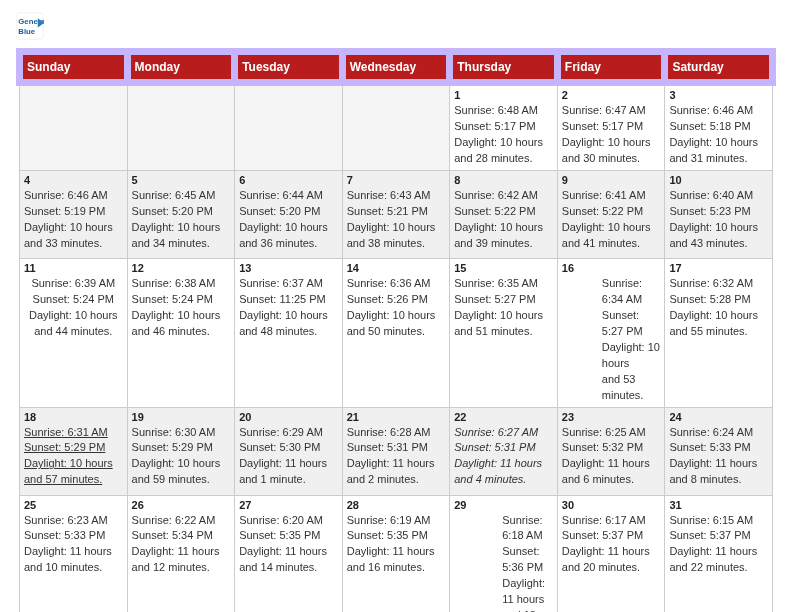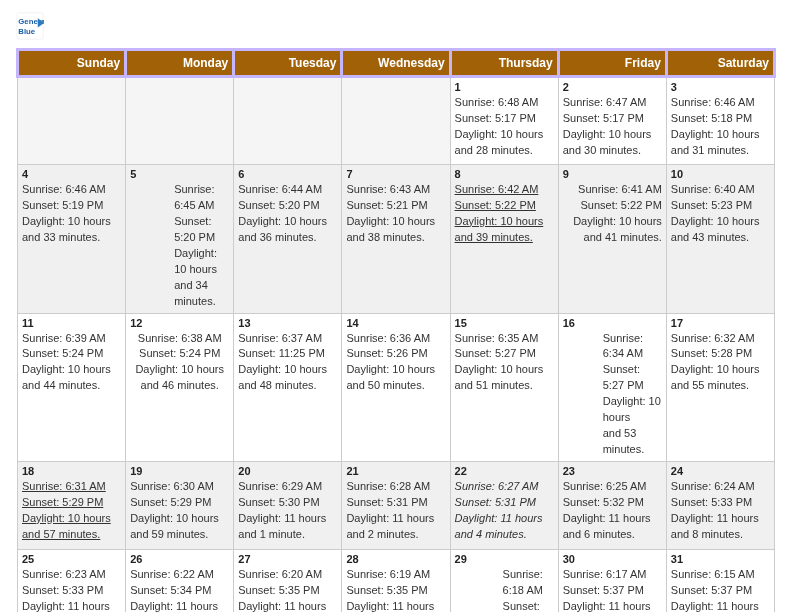--- a/index.html
+++ b/index.html
@@ -53,27 +53,27 @@
       color: #444;
     }
     .calendar {
       flex: 1;
       border: 1px solid #ccc;
       border-collapse: collapse;
       width: 100%;
       table-layout: fixed;
     }
     .calendar th {
-      background: #a16207;
+      background: #b91c1c;
       color: #fff;
       font-size: 12px;
       font-weight: bold;
       padding: 5px 4px;
-      text-align: right;
-      border: 3px solid #c4b5fd;
+      text-align: left;
+      border: 7px solid #c4b5fd;
     }
     .calendar td {
       vertical-align: top;
       border: 1px solid #ccc;
       padding: 3px 4px;
       font-size: 9.5px;
       color: #333;
       height: 88px;
       background: #fff;
     }
@@ -162,72 +162,72 @@
         <tr>
           <td class="shaded">
             <span class="day-number">4</span>
             <div class="day-info" style="white-space: pre-line;">Sunrise: 6:46 AM
 Sunset: 5:19 PM
 Daylight: 10 hours
 and 33 minutes.</div>
           </td>
           <td class="shaded">
             <span class="day-number">5</span>
-            <div class="day-info" style="white-space: pre-line; margin-left: 44px;">Sunrise: 6:45 AM
+            <div class="day-info" style="white-space: pre-line;">Sunrise: 6:45 AM
 Sunset: 5:20 PM
 Daylight: 10 hours
 and 34 minutes.</div>
           </td>
           <td class="shaded">
             <span class="day-number">6</span>
             <div class="day-info" style="white-space: pre-line;">Sunrise: 6:44 AM
 Sunset: 5:20 PM
 Daylight: 10 hours
 and 36 minutes.</div>
           </td>
           <td class="shaded">
             <span class="day-number">7</span>
             <div class="day-info" style="white-space: pre-line;">Sunrise: 6:43 AM
 Sunset: 5:21 PM
 Daylight: 10 hours
 and 38 minutes.</div>
           </td>
           <td class="shaded">
             <span class="day-number">8</span>
-            <div class="day-info" style="white-space: pre-line; text-decoration: underline;">Sunrise: 6:42 AM
+            <div class="day-info" style="white-space: pre-line;">Sunrise: 6:42 AM
 Sunset: 5:22 PM
 Daylight: 10 hours
 and 39 minutes.</div>
           </td>
           <td class="shaded">
             <span class="day-number">9</span>
-            <div class="day-info" style="white-space: pre-line; text-align: right;">Sunrise: 6:41 AM
+            <div class="day-info" style="white-space: pre-line;">Sunrise: 6:41 AM
 Sunset: 5:22 PM
 Daylight: 10 hours
 and 41 minutes.</div>
           </td>
           <td class="shaded">
             <span class="day-number">10</span>
             <div class="day-info" style="white-space: pre-line;">Sunrise: 6:40 AM
 Sunset: 5:23 PM
 Daylight: 10 hours
 and 43 minutes.</div>
           </td>
         </tr>
         <tr>
           <td>
             <span class="day-number">11</span>
-            <div class="day-info" style="white-space: pre-line;">Sunrise: 6:39 AM
+            <div class="day-info" style="white-space: pre-line; text-align: center;">Sunrise: 6:39 AM
 Sunset: 5:24 PM
 Daylight: 10 hours
 and 44 minutes.</div>
           </td>
           <td>
             <span class="day-number">12</span>
-            <div class="day-info" style="white-space: pre-line; text-align: center;">Sunrise: 6:38 AM
+            <div class="day-info" style="white-space: pre-line;">Sunrise: 6:38 AM
 Sunset: 5:24 PM
 Daylight: 10 hours
 and 46 minutes.</div>
           </td>
           <td>
             <span class="day-number">13</span>
             <div class="day-info" style="white-space: pre-line;">Sunrise: 6:37 AM
 Sunset: 11:25 PM
 Daylight: 10 hours
 and 48 minutes.</div>

